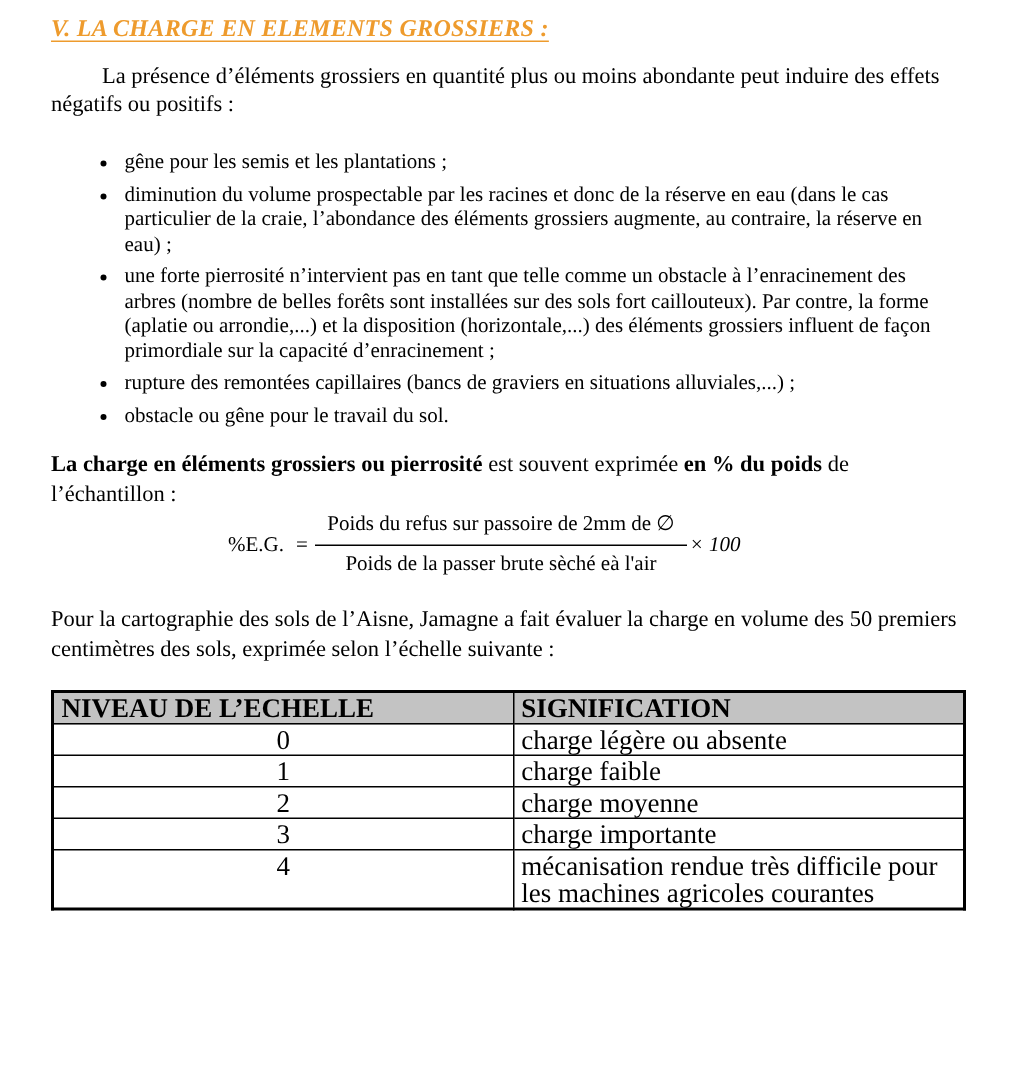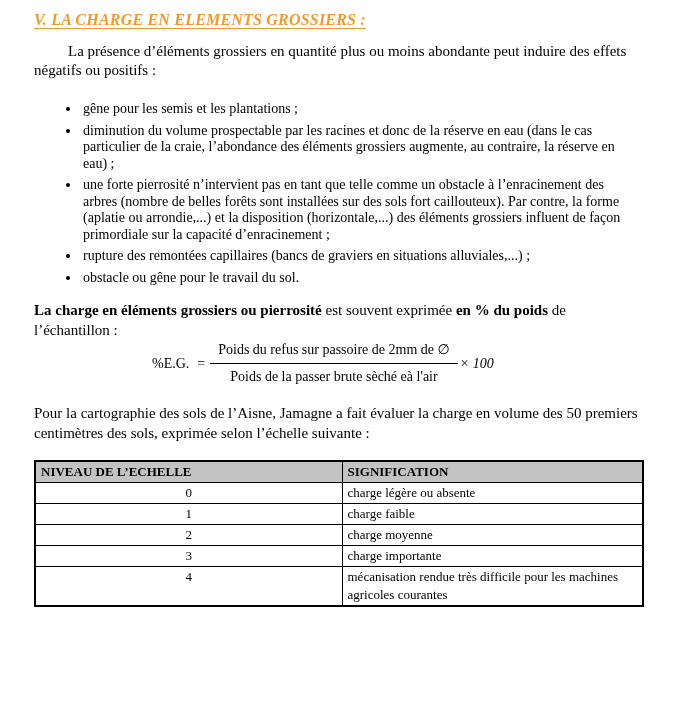--- a/index.html
+++ b/index.html
@@ -82,21 +82,21 @@
   }
   .carto {
     margin-top: 16px;
     line-height: 20px;
   }
   .echelle-table {
     margin-top: 17px;
     width: 610px;
     border-collapse: collapse;
     border: 2px solid #000;
-    font-size: 13px;
+    font-size: 18px;
     line-height: 18px;
   }
   .echelle-table th, .echelle-table td {
     border: 1px solid #000;
     padding: 1px 5px;
     vertical-align: top;
   }
   .echelle-table th {
     background: var(--th-bg);
     font-weight: bold;

